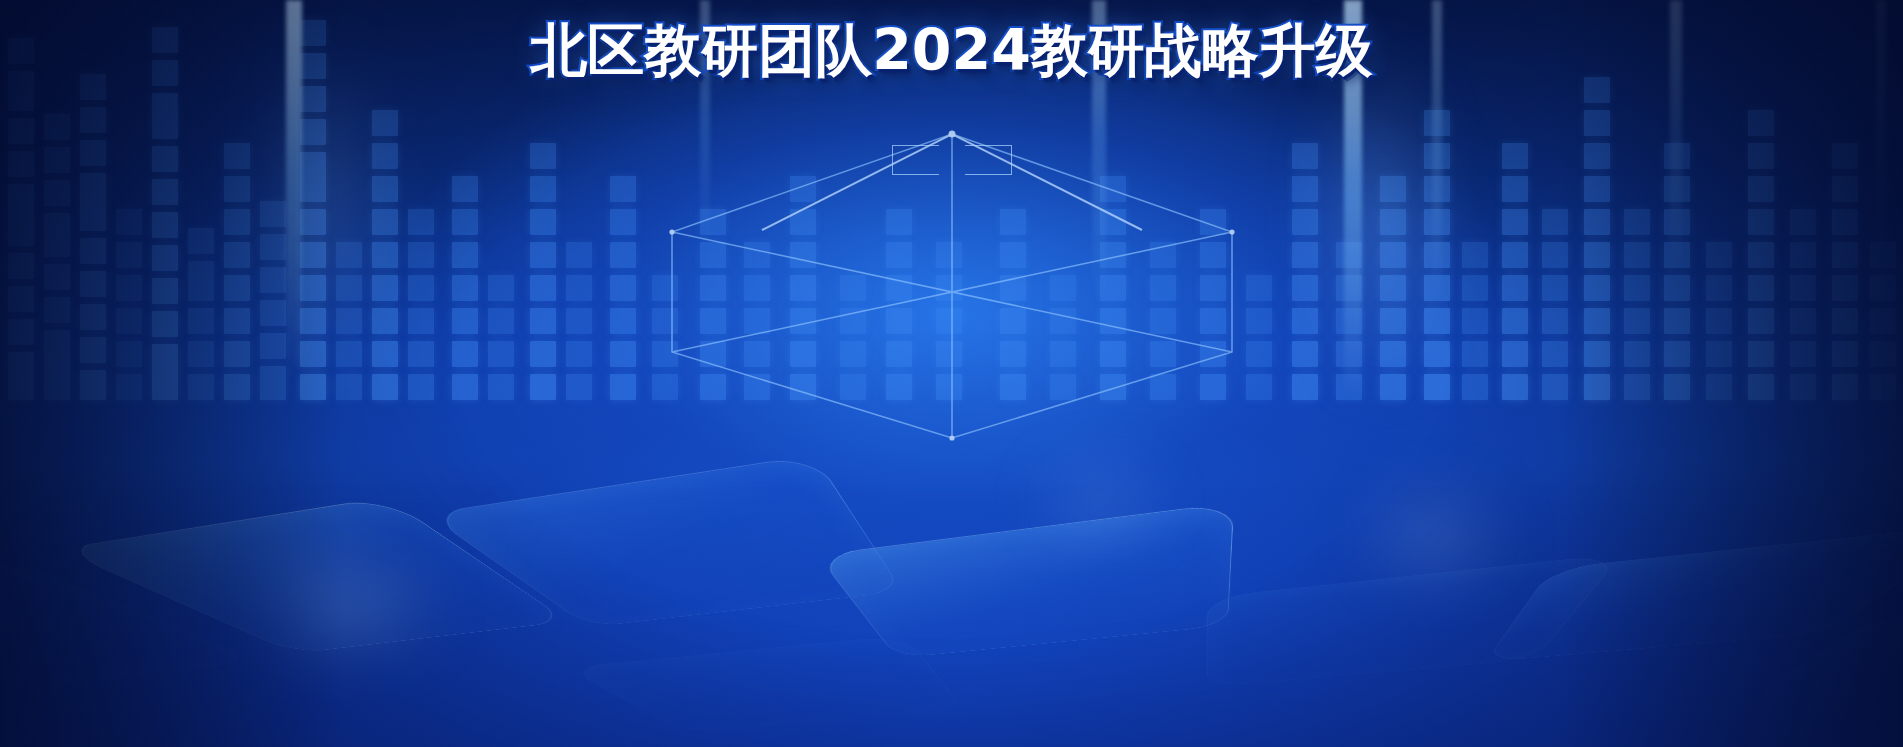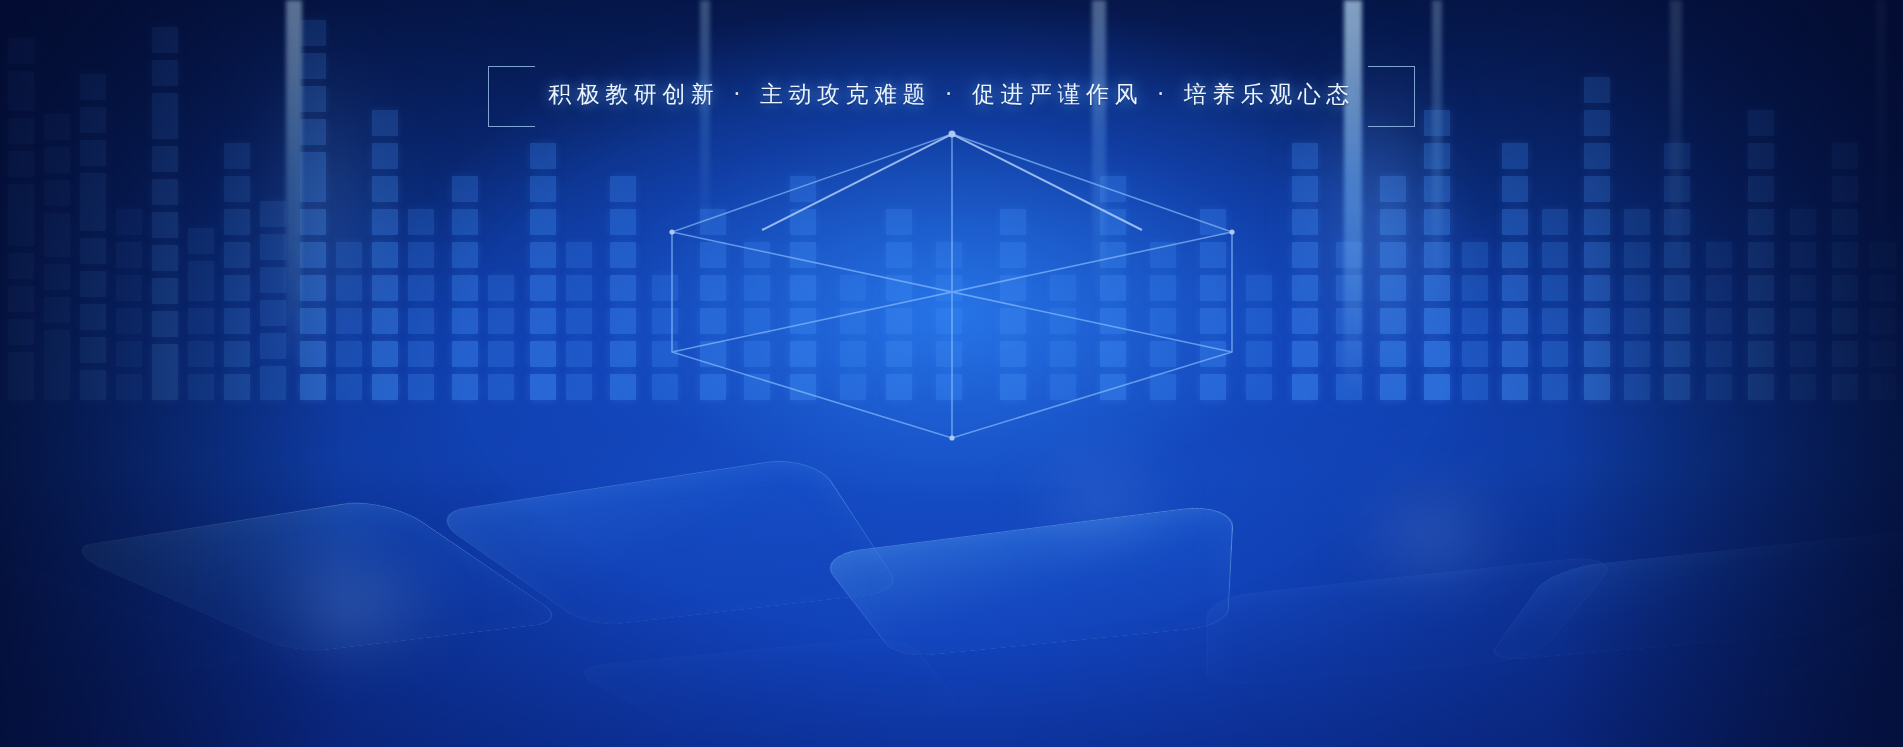--- a/index.html
+++ b/index.html
@@ -661,21 +661,21 @@
       <div class="softglow" style="left: 1040px; top: 470px; width: 120px; height: 60px; background: radial-gradient(rgba(160, 210, 255, 0.4) 0%, rgba(80, 160, 255, 0) 70%);"></div>
       <div class="softglow" style="left: 1320px; top: 40px; width: 120px; height: 360px; background: radial-gradient(rgba(140, 200, 255, 0.3) 0%, rgba(80, 160, 255, 0) 70%);"></div>
       <div class="softglow" style="left: 270px; top: 30px; width: 100px; height: 340px; background: radial-gradient(rgba(140, 200, 255, 0.28) 0%, rgba(80, 160, 255, 0) 70%);"></div>
     </div>
 
   <div class="vignette"></div>
 
   <div class="content">
 
 
+    <div class="title-sub">北区教研团队2024教研战略升级</div>
 
     <div class="tagline-wrap">
       <span class="brk l"></span>
       <span class="brk r"></span>
-      <div class="tagline" id="tagline"><span>积极教研创新</span><span class="sep">·</span><span>主动攻克难题</span><span class="sep">·</span><span>促进严谨作风</span><span class="sep">·</span><span>培养乐观心态</span></div>
     </div>
 
   </div>
 </div>
 
 </body></html>

